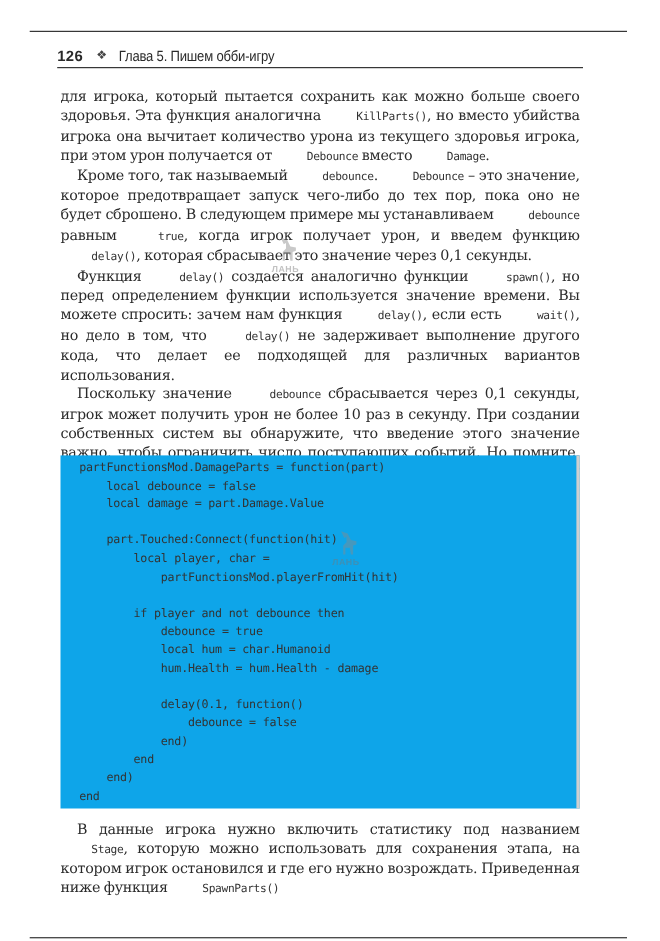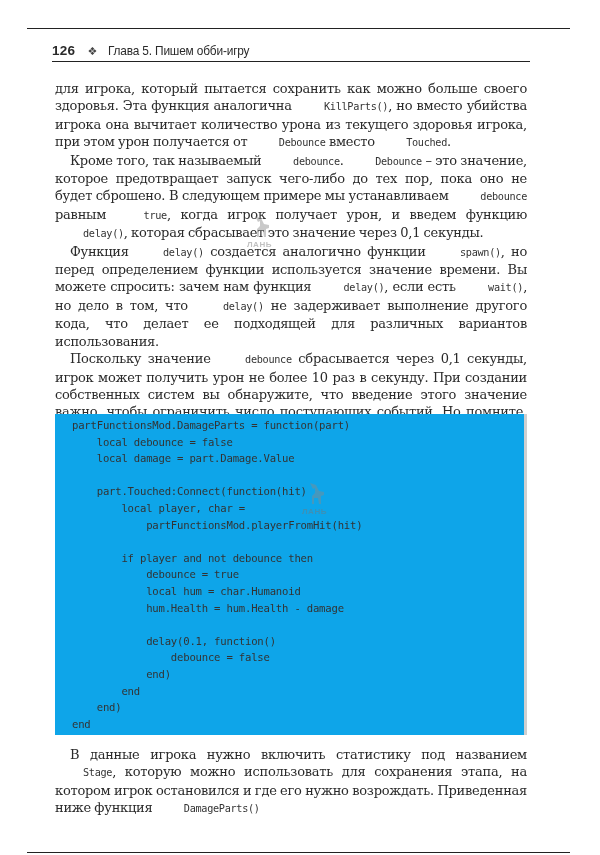--- a/index.html
+++ b/index.html
@@ -136,32 +136,32 @@
 
 <div class="top-rule"></div>
 
 <div class="running-head">
   <span class="page-num">126</span>
   <span class="ornament">❖</span>
   <span class="chapter">Глава 5. Пишем обби-игру</span>
 </div>
 
 <div class="text-block block-1" id="before-code">
-    <p class="no-indent"><span>для игрока, который пытается сохранить как можно больше своего здоровья. Эта функция аналогична </span><code>KillParts()</code><span>, но вместо убийства игрока она вычитает количество урона из текущего здоровья игрока, при этом урон получается от </span><code>Debounce</code><span> вместо </span><code>Touched</code><span>.</span></p>
+    <p class="no-indent"><span>для игрока, который пытается сохранить как можно больше своего здоровья. Эта функция аналогична </span><code>KillParts()</code><span>, но вместо убийства игрока она вычитает количество урона из текущего здоровья игрока, при этом урон получается от </span><code>Debounce</code><span> вместо </span><code>Damage</code><span>.</span></p>
     <p><span>Кроме того, так называемый </span><code>debounce</code><span>. </span><code>Debounce</code><span> – это значение, которое предотвращает запуск чего-либо до тех пор, пока оно не будет сброшено. В следующем примере мы устанавливаем </span><code>debounce</code><span> равным </span><code>true</code><span>, когда игрок получает урон, и введем функцию </span><code>delay()</code><span>, которая сбрасывает это значение через 0,1 секунды.</span></p>
     <p><span>Функция </span><code>delay()</code><span> создается аналогично функции </span><code>spawn()</code><span>, но перед определением функции используется значение времени. Вы можете спросить: зачем нам функция </span><code>delay()</code><span>, если есть </span><code>wait()</code><span>, но дело в том, что </span><code>delay()</code><span> не задерживает выполнение другого кода, что делает ее подходящей для различных вариантов использования.</span></p>
     <p><span>Поскольку значение </span><code>debounce</code><span> сбрасывается через 0,1 секунды, игрок может получить урон не более 10 раз в секунду. При создании собственных систем вы обнаружите, что введение этого значение важно, чтобы ограничить число поступающих событий. Но помните, что злоумышленник может изменить значение </span><code>debounce</code><span>, поэтому не используйте его в качестве меры безопасности, если общаетесь с сервером:</span></p>
   </div>
 
 <div class="code-box">
   <pre id="code-lines"><span class="code-line">partFunctionsMod.DamageParts = function(part)</span><span class="code-line">    local debounce = false</span><span class="code-line">    local damage = part.Damage.Value</span><span class="code-line"></span><span class="code-line">    part.Touched:Connect(function(hit)</span><span class="code-line">        local player, char =</span><span class="code-line">            partFunctionsMod.playerFromHit(hit)</span><span class="code-line"></span><span class="code-line">        if player and not debounce then</span><span class="code-line">            debounce = true</span><span class="code-line">            local hum = char.Humanoid</span><span class="code-line">            hum.Health = hum.Health - damage</span><span class="code-line"></span><span class="code-line">            delay(0.1, function()</span><span class="code-line">                debounce = false</span><span class="code-line">            end)</span><span class="code-line">        end</span><span class="code-line">    end)</span><span class="code-line">end</span></pre>
 </div>
 
 <div class="text-block block-2" id="after-code">
-    <p><span>В данные игрока нужно включить статистику под названием </span><code>Stage</code><span>, которую можно использовать для сохранения этапа, на котором игрок остановился и где его нужно возрождать. Приведенная ниже функция </span><code>DamageParts()</code></p>
+    <p><span>В данные игрока нужно включить статистику под названием </span><code>Stage</code><span>, которую можно использовать для сохранения этапа, на котором игрок остановился и где его нужно возрождать. Приведенная ниже функция </span><code>SpawnParts()</code></p>
   </div>
 
 <div class="watermark wm-1">
   <svg width="22" height="26" viewBox="0 0 22 26">
     <path d="M4 1 L7 7 L9 6 L9 11 L6 14 L6 22 L8 22 L8 16 L12 16 L13 22 L15 22 L15 14 L18 13 L18 10 L13 9 L10 3 Z" fill="#8a8a8a"></path>
   </svg>
   <div class="wm-text">ЛАНЬ</div>
 </div>
 
 <div class="watermark wm-2">

